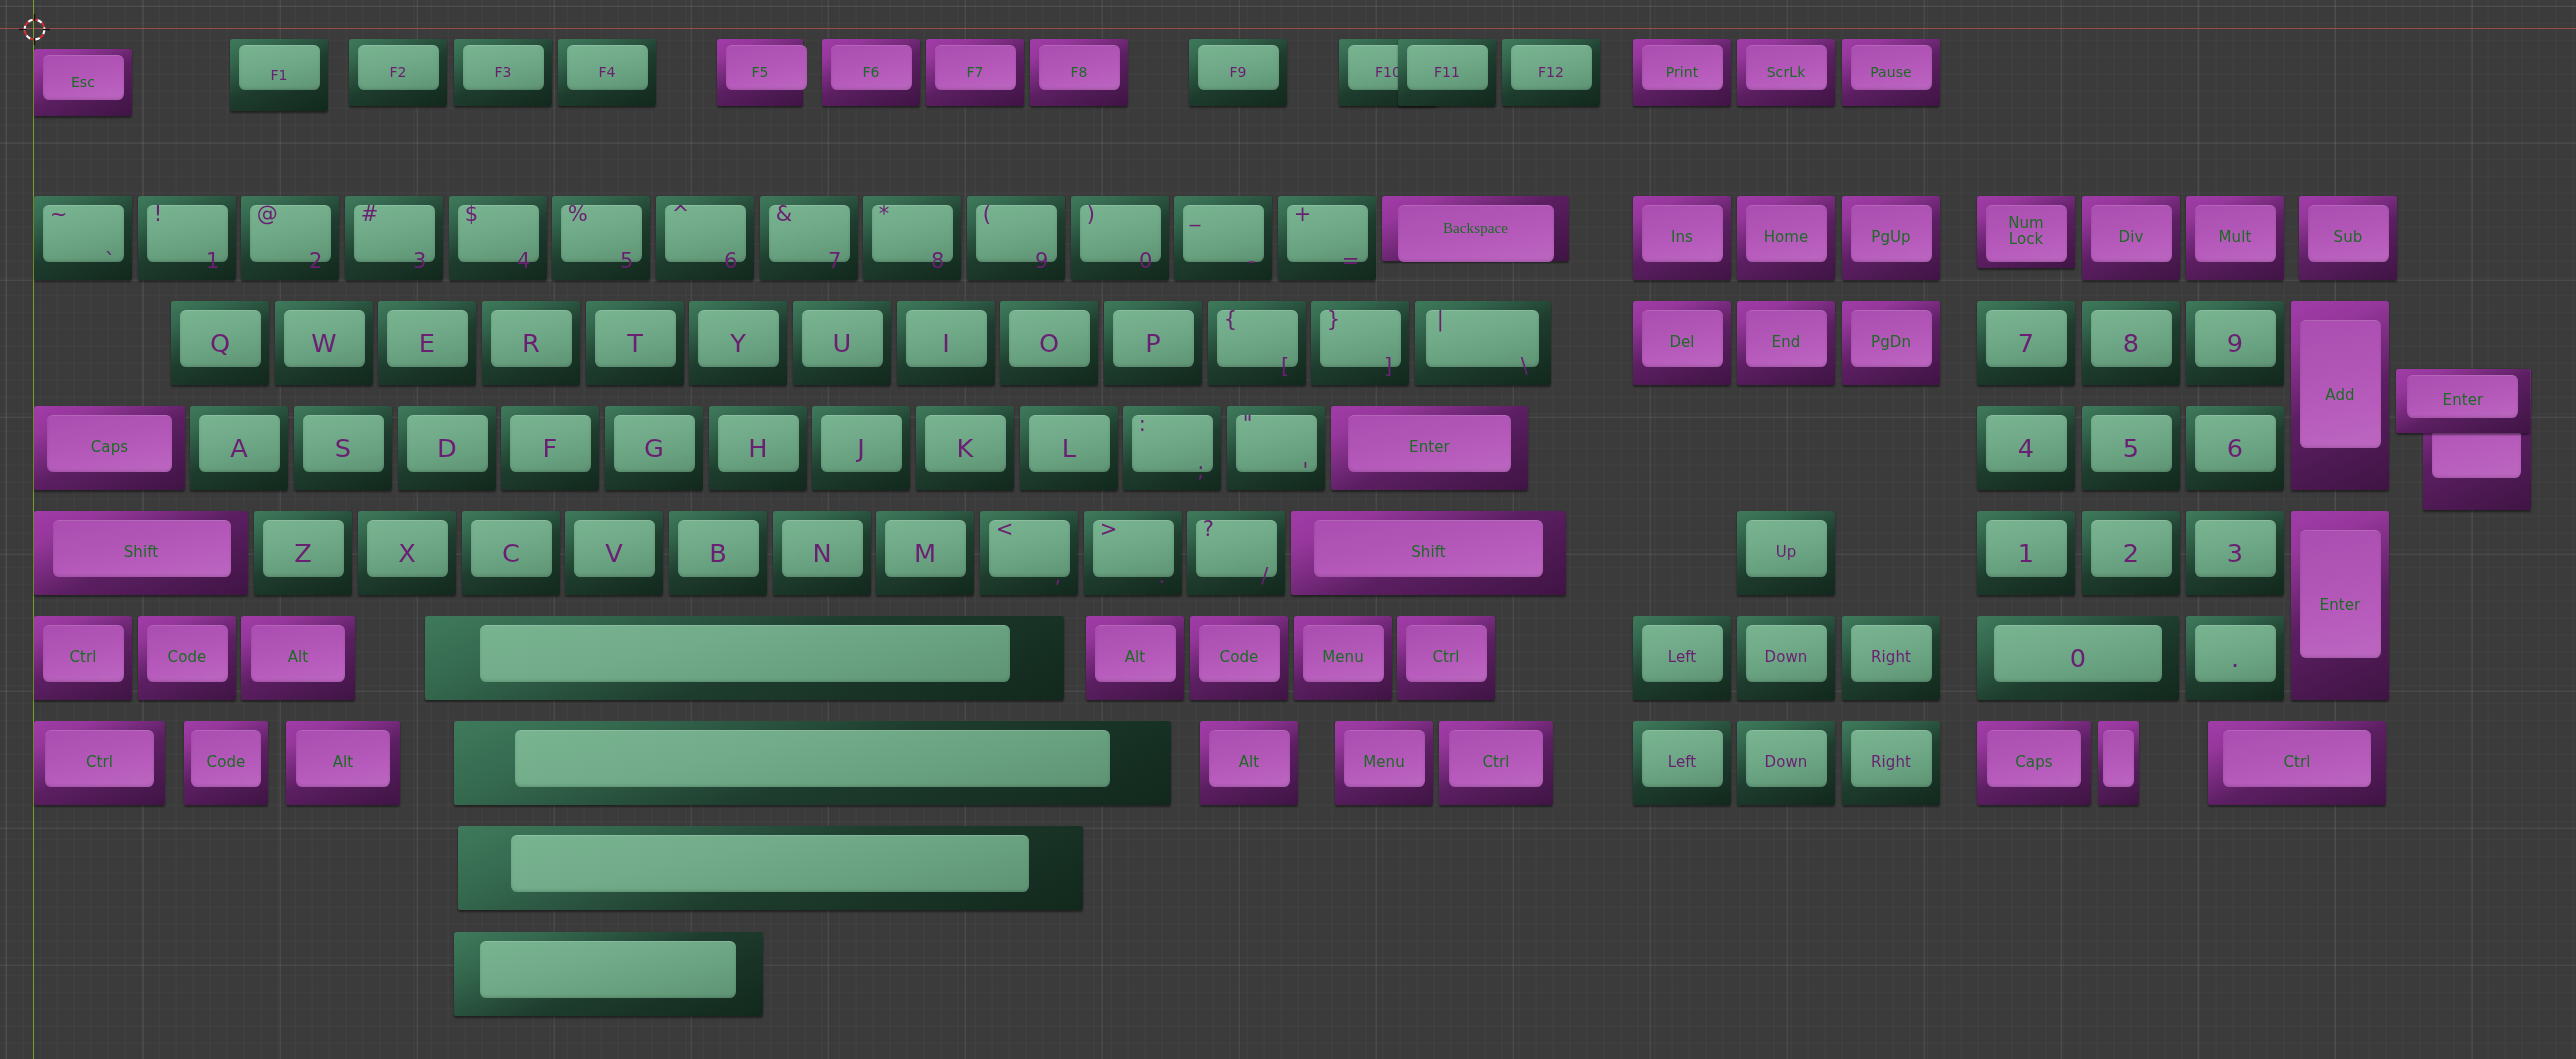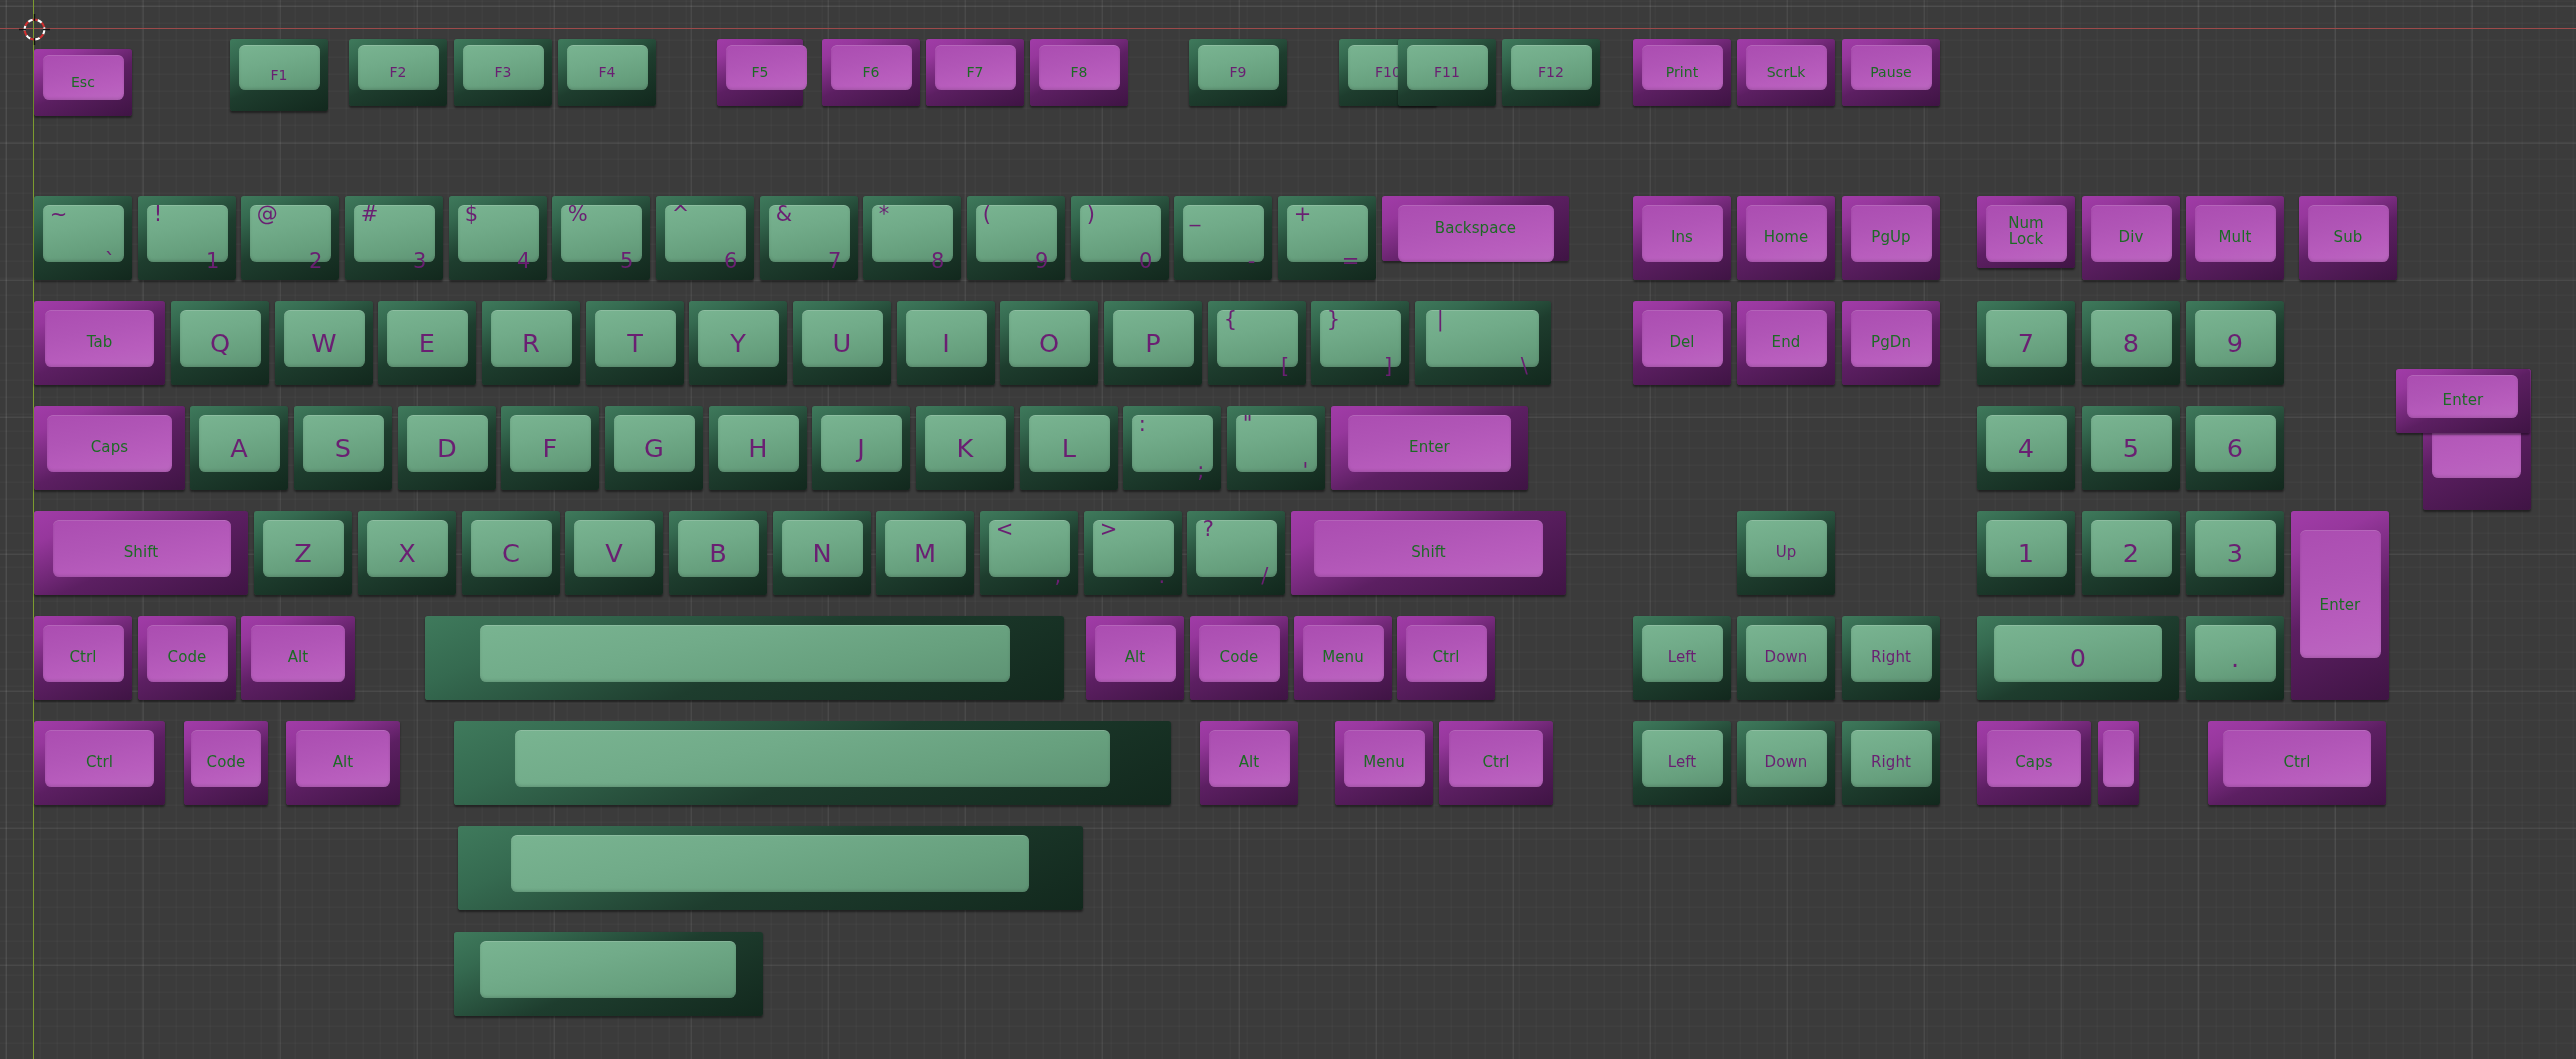--- a/index.html
+++ b/index.html
@@ -273,30 +273,25 @@
     <div class="key k-green dual" style="left: 1174px; top: 196px; width: 98px; height: 84px;">
       <div class="outer"></div>
       <div class="top" style="inset: 8.5px 8.5px 18.5px; width: 81px; height: 57px;"></div>
       <div class="legend"><span class="lg-shift">_</span><span class="lg-base">-</span></div>
     </div>
     <div class="key k-green dual" style="left: 1278px; top: 196px; width: 98px; height: 84px;">
       <div class="outer"></div>
       <div class="top" style="inset: 8.5px 8.5px 18.5px; width: 81px; height: 57px;"></div>
       <div class="legend"><span class="lg-shift">+</span><span class="lg-base">=</span></div>
     </div>
-    <div class="key k-purple fs-word" style="left: 1382px; top: 196px; width: 187px; height: 65px;">
+    <div class="key k-purple fs-word" style="left: 1382px; top: 196px; width: 187px; height: 65px; font-family: Liberation Serif, serif;">
       <div class="outer"></div>
       <div class="top" style="inset: 8.5px 15.6px 18.5px; width: 156px; height: 57px;"></div>
       <div class="legend">Backspace</div>
     </div>
-    <div class="key k-purple fs-word" style="left: 34px; top: 301px; width: 131px; height: 84px;">
-      <div class="outer"></div>
-      <div class="top" style="inset: 8.5px 11.4px 18.5px; width: 109px; height: 57px;"></div>
-      <div class="legend">Tab</div>
-    </div>
     <div class="key k-green fs-alpha" style="left: 171px; top: 301px; width: 98px; height: 84px;">
       <div class="outer"></div>
       <div class="top" style="inset: 8.5px 8.5px 18.5px; width: 81px; height: 57px;"></div>
       <div class="legend">Q</div>
     </div>
     <div class="key k-green fs-alpha" style="left: 275px; top: 301px; width: 98px; height: 84px;">
       <div class="outer"></div>
       <div class="top" style="inset: 8.5px 8.5px 18.5px; width: 81px; height: 57px;"></div>
       <div class="legend">W</div>
     </div>
@@ -659,20 +654,25 @@
     <div class="key k-green fs-num" style="left: 2082px; top: 301px; width: 98px; height: 84px;">
       <div class="outer"></div>
       <div class="top" style="inset: 8.5px 8.5px 18.5px; width: 81px; height: 57px;"></div>
       <div class="legend">8</div>
     </div>
     <div class="key k-green fs-num" style="left: 2186px; top: 301px; width: 98px; height: 84px;">
       <div class="outer"></div>
       <div class="top" style="inset: 8.5px 8.5px 18.5px; width: 81px; height: 57px;"></div>
       <div class="legend">9</div>
     </div>
+    <div class="key k-purple fs-word" style="left: 2291px; top: 301px; width: 98px; height: 189px;">
+      <div class="outer"></div>
+      <div class="top" style="inset: 19px 8.5px 42px; width: 81px; height: 128px;"></div>
+      <div class="legend">Add</div>
+    </div>
     <div class="key k-green fs-num" style="left: 1977px; top: 406px; width: 98px; height: 84px;">
       <div class="outer"></div>
       <div class="top" style="inset: 8.5px 8.5px 18.5px; width: 81px; height: 57px;"></div>
       <div class="legend">4</div>
     </div>
     <div class="key k-green fs-num" style="left: 2082px; top: 406px; width: 98px; height: 84px;">
       <div class="outer"></div>
       <div class="top" style="inset: 8.5px 8.5px 18.5px; width: 81px; height: 57px;"></div>
       <div class="legend">5</div>
     </div>

